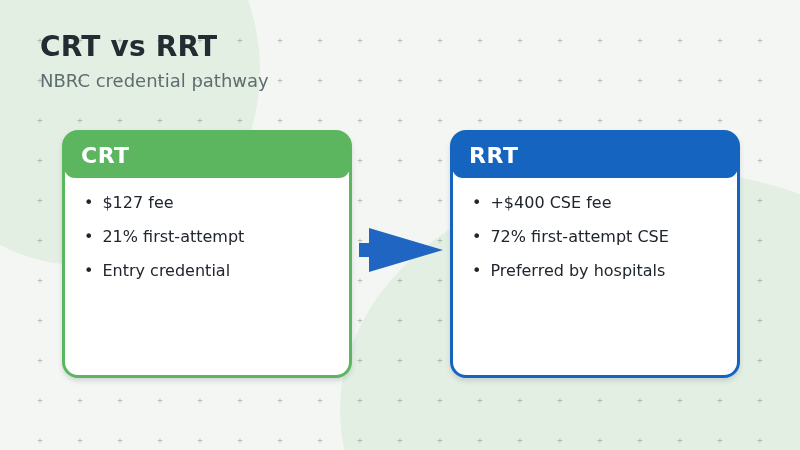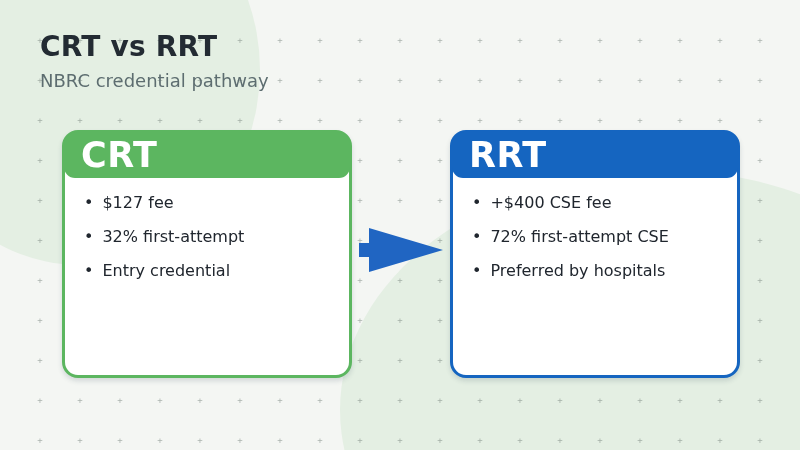--- a/index.html
+++ b/index.html
@@ -73,21 +73,21 @@
     border-radius: 13px 13px 11px 11px;
     display: flex;
     align-items: center;
     padding: 0 17px;
   }
   .card-crt .card-header { background: var(--green, #5cb660); }
   .card-rrt .card-header { background: var(--blue, #1565c0); }
 
   .card-title {
     color: #ffffff;
-    font-size: 35px;
+    font-size: 22px;
     font-weight: bold;
     letter-spacing: 0.5px;
     text-align: center;
   }
 
   .card-list {
     list-style: none;
     margin: 0;
     padding: 8px 14px 0 19px;
   }
@@ -335,21 +335,21 @@
 
   <h1 class="page-title">CRT vs RRT</h1>
   <p class="page-subtitle">NBRC credential pathway</p>
 
   <section class="card card-crt">
     <div class="card-header">
       <span class="card-title">CRT</span>
     </div>
     <ul class="card-list">
       <li>$127 fee</li>
-      <li>32% first-attempt</li>
+      <li>21% first-attempt</li>
       <li>Entry credential</li>
     </ul>
   </section>
 
   <svg class="flow-arrow" viewBox="0 0 84 44" aria-hidden="true">
     <polygon points="0,15 10,15 10,0 84,22 10,44 10,29 0,29" fill="#2065c2"></polygon>
   </svg>
 
   <section class="card card-rrt">
     <div class="card-header">

